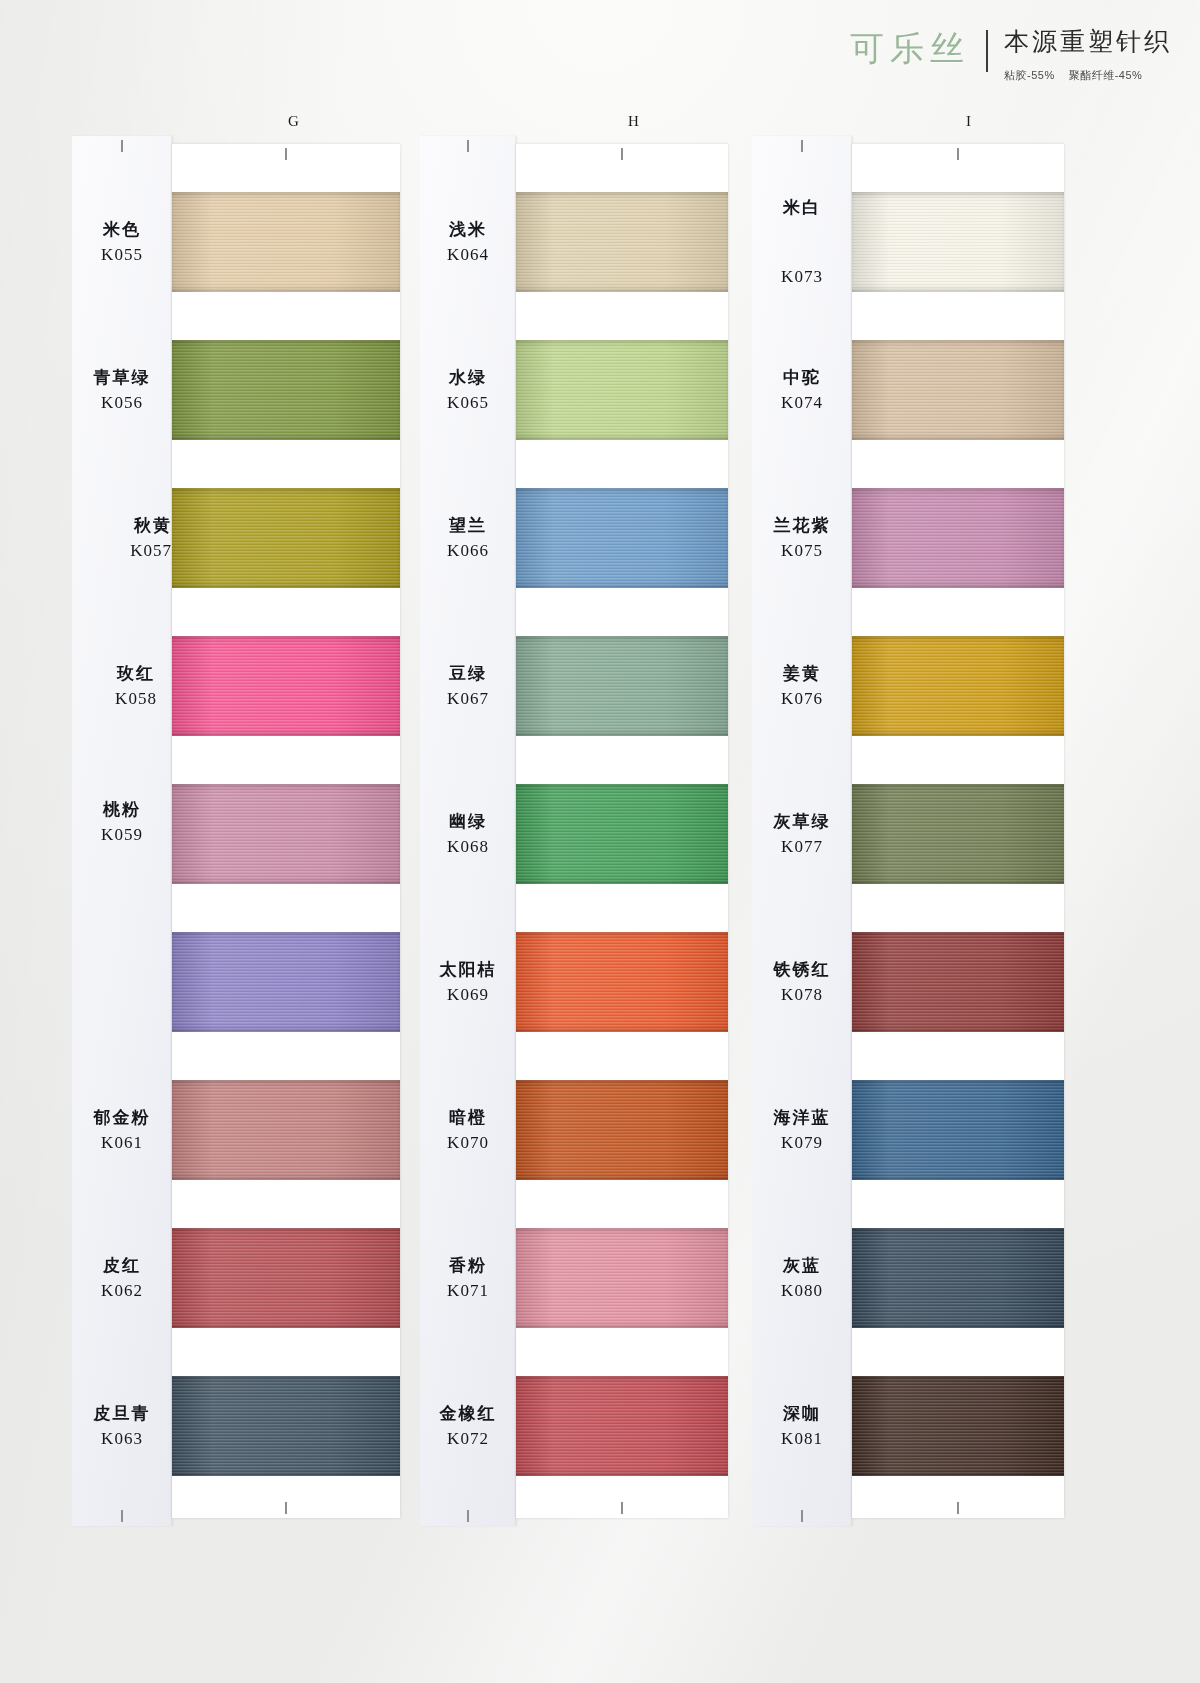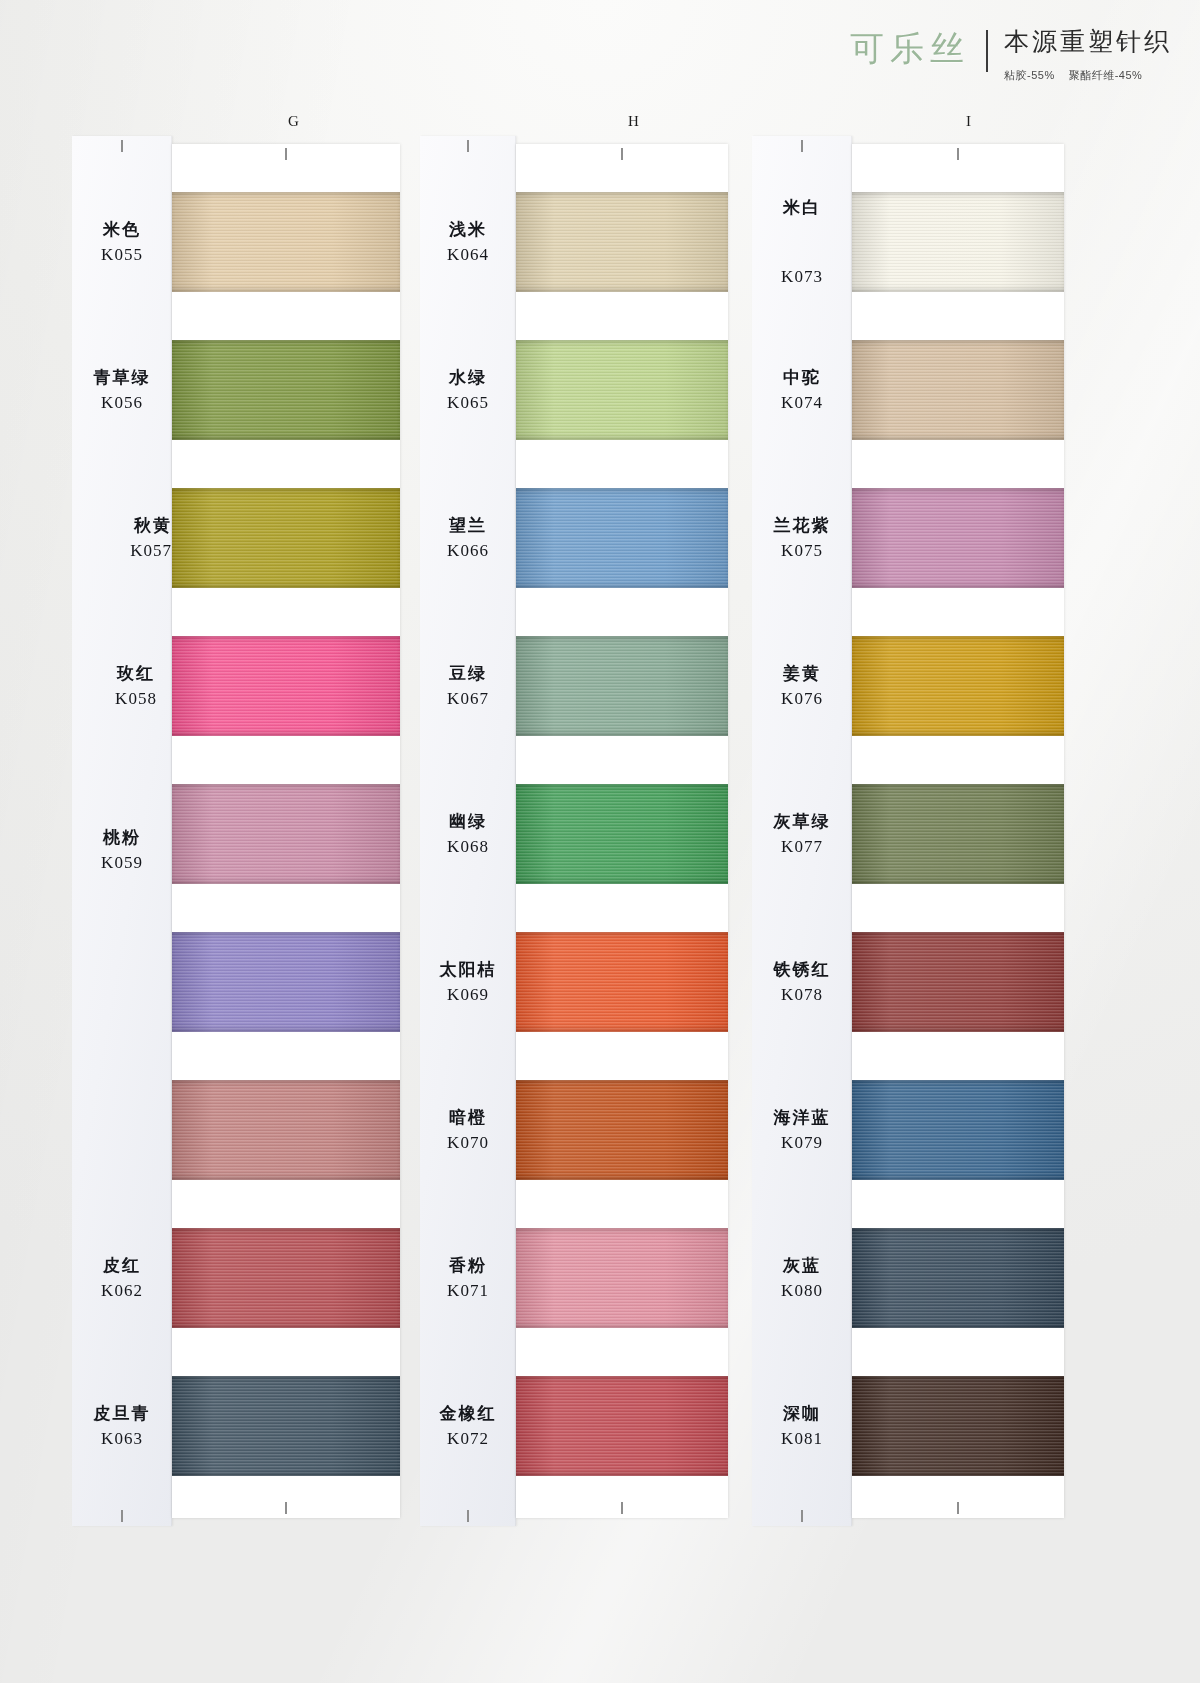--- a/index.html
+++ b/index.html
@@ -132,23 +132,27 @@
           <div class="label-code">K056</div>
         </div>
         <div class="label-cell" style="top: 352px; height: 100px; align-items: flex-end;">
           <div class="label-name">秋黄</div>
           <div class="label-code">K057</div>
         </div>
         <div class="label-cell" style="top: 500px; height: 100px; padding-left: 14px;">
           <div class="label-name">玫红</div>
           <div class="label-code">K058</div>
         </div>
-        <div class="label-cell" style="top: 664px; height: 100px;">
+        <div class="label-cell" style="top: 636px; height: 100px;">
           <div class="label-name">桃粉</div>
           <div class="label-code">K059</div>
+        </div>
+        <div class="label-cell" style="top: 944px; height: 100px;">
+          <div class="label-name">郁金粉</div>
+          <div class="label-code">K061</div>
         </div>
         <div class="label-cell" style="top: 1092px; height: 100px;">
           <div class="label-name">皮红</div>
           <div class="label-code">K062</div>
         </div>
         <div class="label-cell" style="top: 1240px; height: 100px;">
           <div class="label-name">皮旦青</div>
           <div class="label-code">K063</div>
         </div>
       </div>

